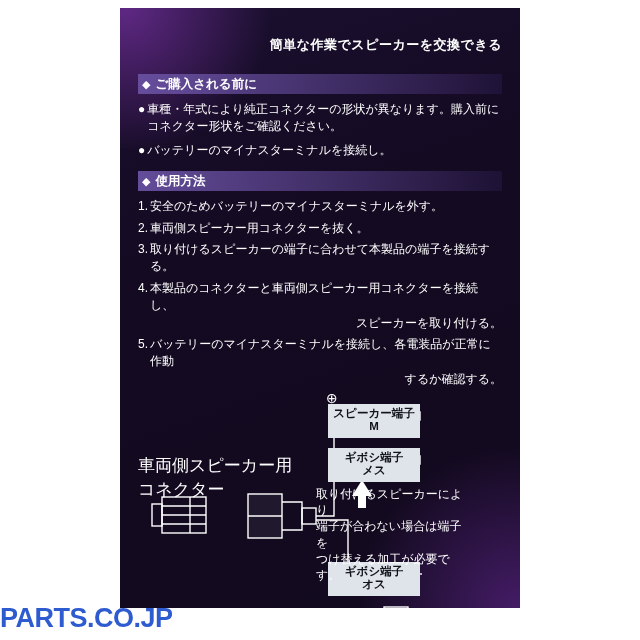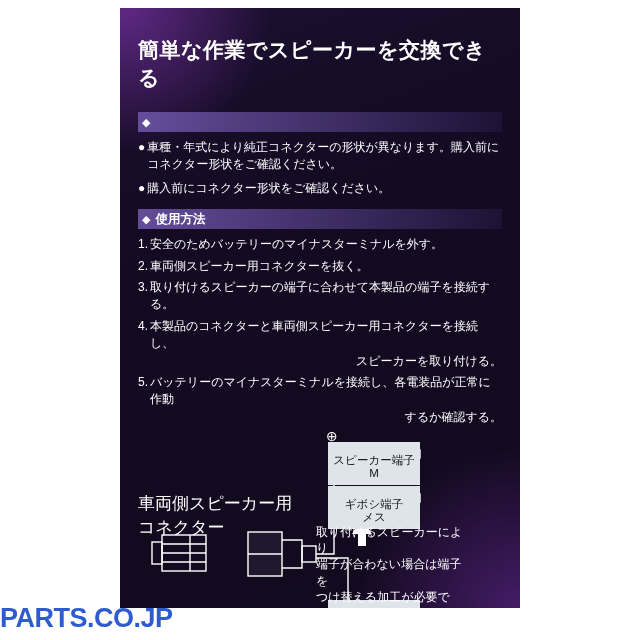--- a/index.html
+++ b/index.html
@@ -31,23 +31,23 @@
   }
   #inner{
     position:absolute;inset:0;
     padding:22px 18px 10px 18px;
     box-sizing:border-box;
     z-index:3;
   }
   
   .headline{
     color:#ffffff;
-    font-size:21px;
+    font-size:13px;
     font-weight:bold;
-    text-align:left;
+    text-align:right;
     letter-spacing:.5px;
     margin:6px 0 20px 0;
   }
   
   .secbar{
     display:flex;align-items:center;
     background:linear-gradient(90deg,rgba(104,80,160,.95),rgba(60,40,110,.25));
     height:20px;
     padding-left:4px;
     margin:0 0 7px 0;
@@ -72,24 +72,24 @@
     position:relative;
     margin-top:10px;
     height:300px;
     color:#ffffff;
   }
   .label-box{
     position:absolute;
     background:#dfe3ea;
     color:#111418;
     font-size:11.5px;
-    font-weight:normal;
+    font-weight:bold;
     text-align:center;
     line-height:1.15;
-    padding:12px 0 4px 0;
+    padding:3px 0 4px 0;
     width:92px;
     box-sizing:border-box;
   }
   .note{
     position:absolute;
     color:#ffffff;
     font-size:12px;
     line-height:1.35;
     width:150px;
   }
@@ -117,28 +117,29 @@
 </head>
 <body>
 
 <div id="panel">
   <div id="inner">
 
     <div class="headline">簡単な作業でスピーカーを交換できる</div>
 
     <div class="secbar">
       <span class="dia">◆</span>
+      <span class="txt">ご購入される前に</span>
     </div>
     <div class="bul">
       <span class="mk">●</span>
       <span class="bd">車種・年式により純正コネクターの形状が異なります。購入前にコネクター形状をご確認ください。</span>
     </div>
     <div class="bul">
       <span class="mk">●</span>
-      <span class="bd">購入前にコネクター形状をご確認ください。</span>
+      <span class="bd">バッテリーのマイナスターミナルを接続し。</span>
     </div>
 
     <div class="secbar" style="margin-top:12px">
       <span class="dia">◆</span>
       <span class="txt">使用方法</span>
     </div>
     <div class="nums">
       <div class="bul">
         <span class="mk">1.</span>
         <span class="bd">安全のためバッテリーのマイナスターミナルを外す。</span>

